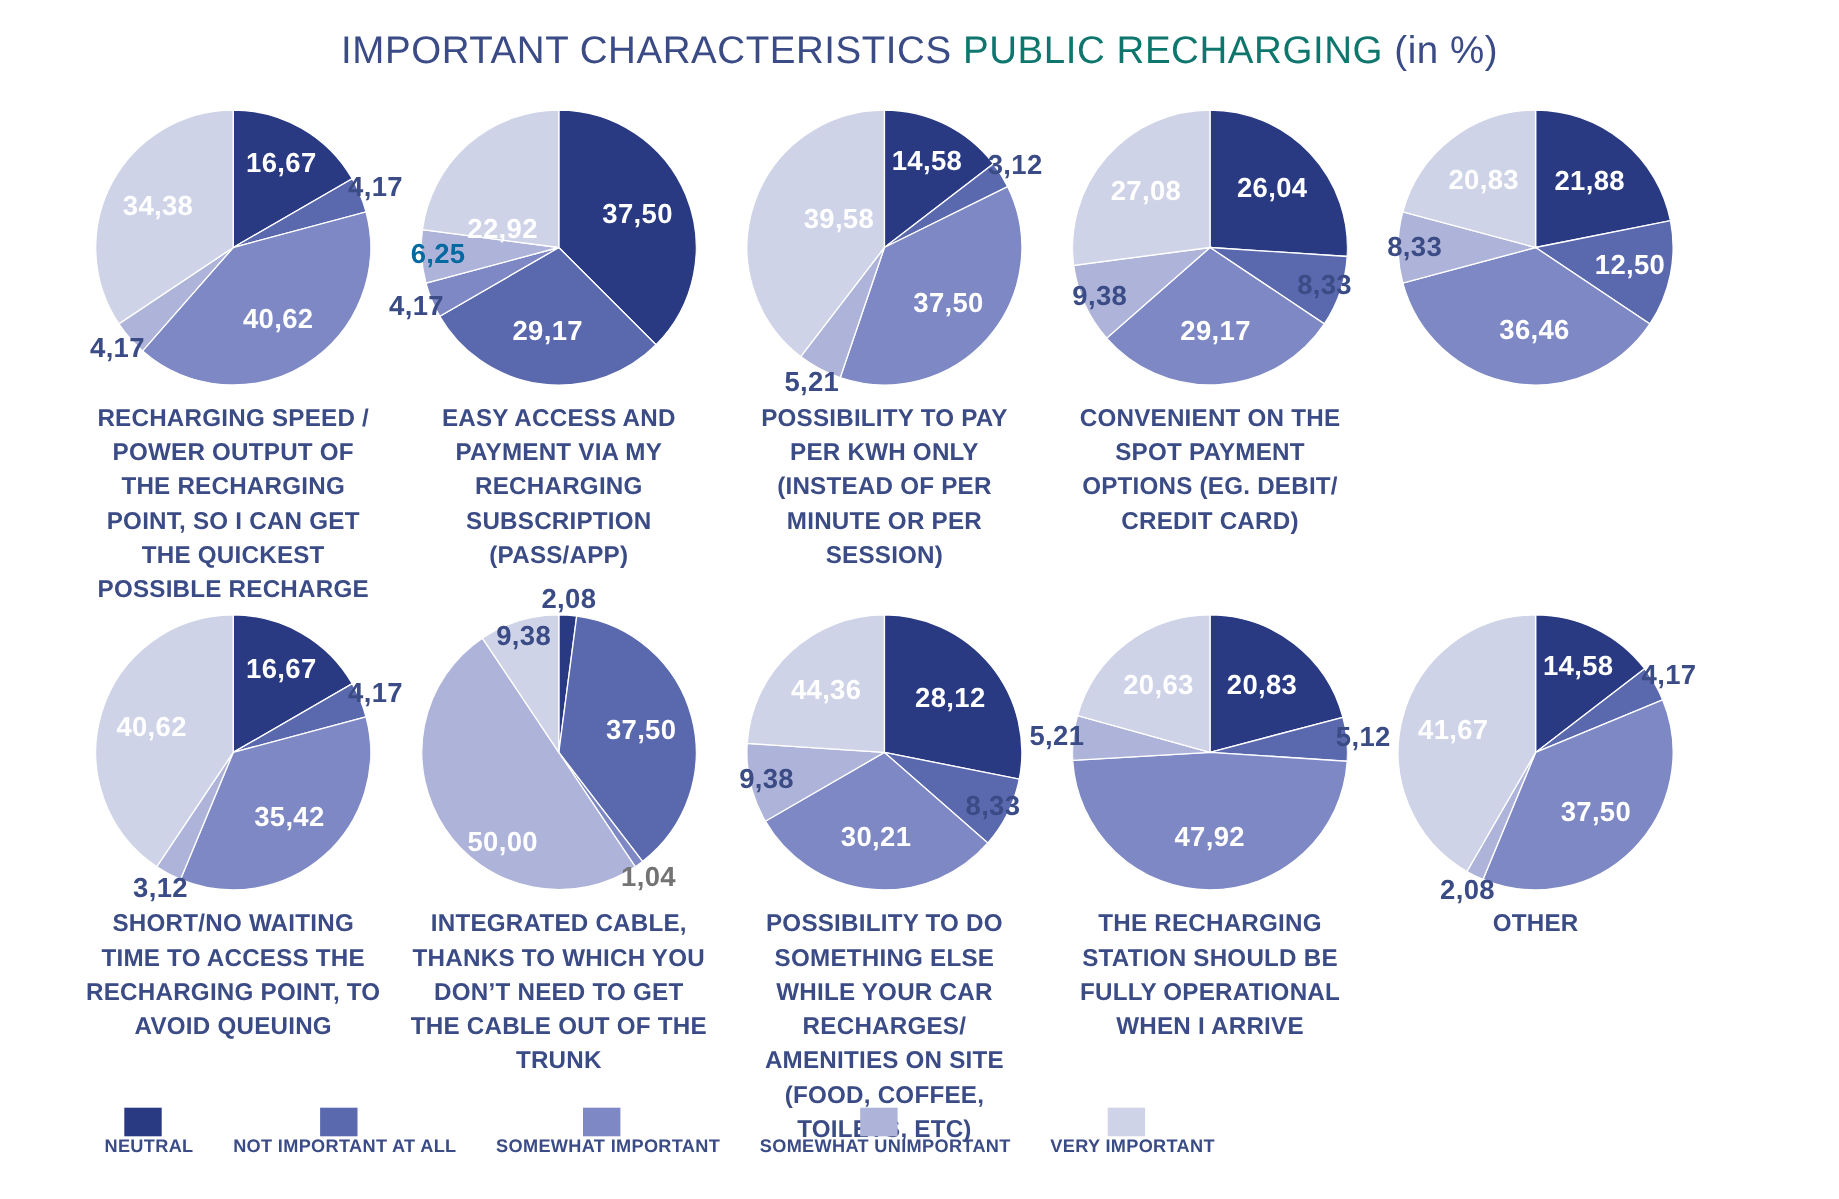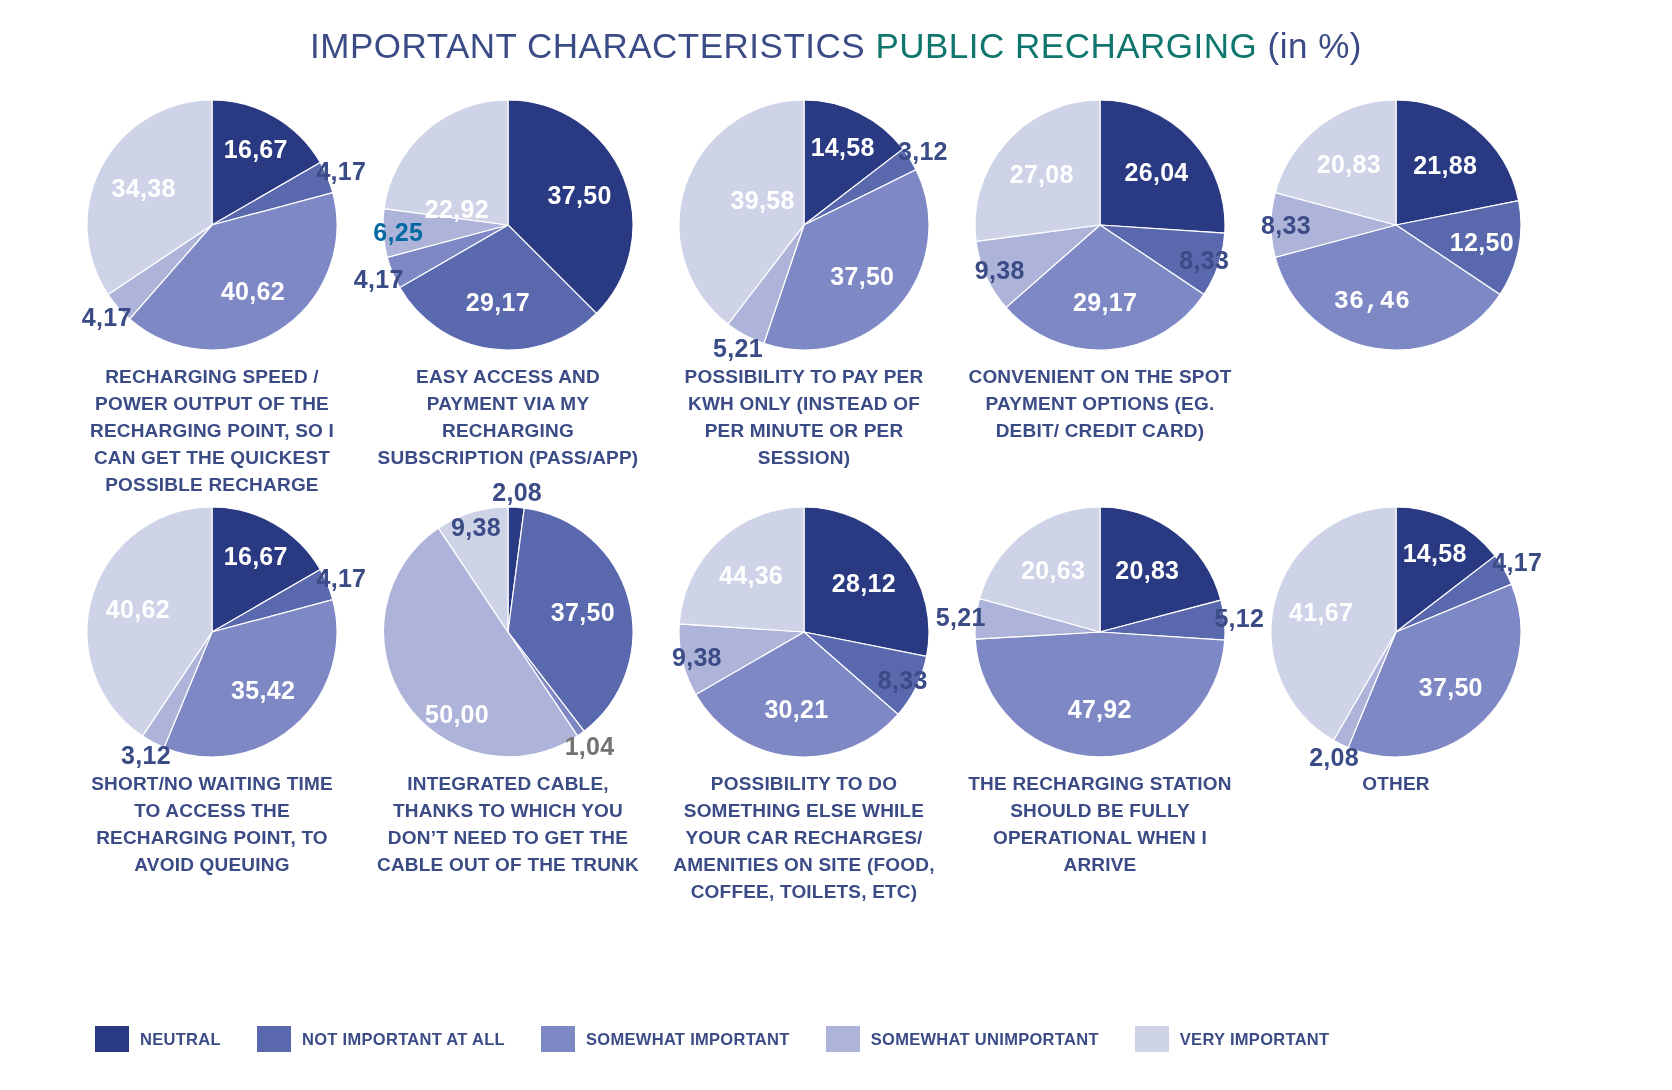--- a/index.html
+++ b/index.html
@@ -57,40 +57,41 @@
     font-size: 25px;
     font-weight: 700;
     color: #ffffff;
     transform: translate(-50%, -50%);
     white-space: nowrap;
     letter-spacing: 0.3px;
   }
   .caption {
     margin-top: 14px;
     text-align: center;
-    font-size: 19px;
+    font-size: 22px;
     font-weight: 700;
     line-height: 1.42;
     color: #3b4b86;
     letter-spacing: 0.2px;
     max-width: 270px;
     text-transform: uppercase;
   }
   .legend {
     position: absolute;
     left: 95px;
     bottom: 38px;
     display: flex;
     align-items: center;
     gap: 0px;
   }
   .legend-item {
     display: flex;
     align-items: center;
     margin-right: 36px;
+    flex-direction: column;
   }
   .legend-swatch {
     width: 34px;
     height: 26px;
     margin-right: 11px;
   }
   .legend-text {
     font-size: 16.5px;
     font-weight: 700;
     color: #3b4b86;
@@ -179,21 +180,21 @@
         <div class="pie-wrap">
           <svg class="pie" viewBox="0 0 250 250">
             <path d="M 125 125 L 125.00 0.00 A 125 125 0 0 1 247.61 100.65 Z" fill="#2a3a82" stroke="#ffffff" stroke-width="1.2"></path>
             <path d="M 125 125 L 247.61 100.65 A 125 125 0 0 1 228.91 194.48 Z" fill="#5a68ae" stroke="#ffffff" stroke-width="1.2"></path>
             <path d="M 125 125 L 228.91 194.48 A 125 125 0 0 1 4.25 157.30 Z" fill="#7e88c4" stroke="#ffffff" stroke-width="1.2"></path>
             <path d="M 125 125 L 4.25 157.30 A 125 125 0 0 1 4.27 92.62 Z" fill="#aeb4d9" stroke="#ffffff" stroke-width="1.2"></path>
             <path d="M 125 125 L 4.27 92.62 A 125 125 0 0 1 125.00 0.00 Z" fill="#cfd3e8" stroke="#ffffff" stroke-width="1.2"></path>
           </svg>
           <div class="pie-label" style="left: 174.175px; top: 65.0994px;">21,88</div>
           <div class="pie-label" style="left: 210.813px; top: 142.097px;">12,50</div>
-          <div class="pie-label" style="left: 101px; top: 201.46px; font-family: Liberation Mono, monospace;">36,46</div>
+          <div class="pie-label" style="left: 124px; top: 201.46px;">36,46</div>
           <div class="pie-label" style="left: 15px; top: 124.965px; color: rgb(59, 75, 134);">8,33</div>
           <div class="pie-label" style="left: 77.8274px; top: 63.5102px;">20,83</div>
         </div>
       </div>
     </div>
   <div class="row" id="row2">
       <div class="cell">
         <div class="pie-wrap">
           <svg class="pie" viewBox="0 0 250 250">
             <path d="M 125 125 L 125.00 0.00 A 125 125 0 0 1 233.27 62.52 Z" fill="#2a3a82" stroke="#ffffff" stroke-width="1.2"></path>

